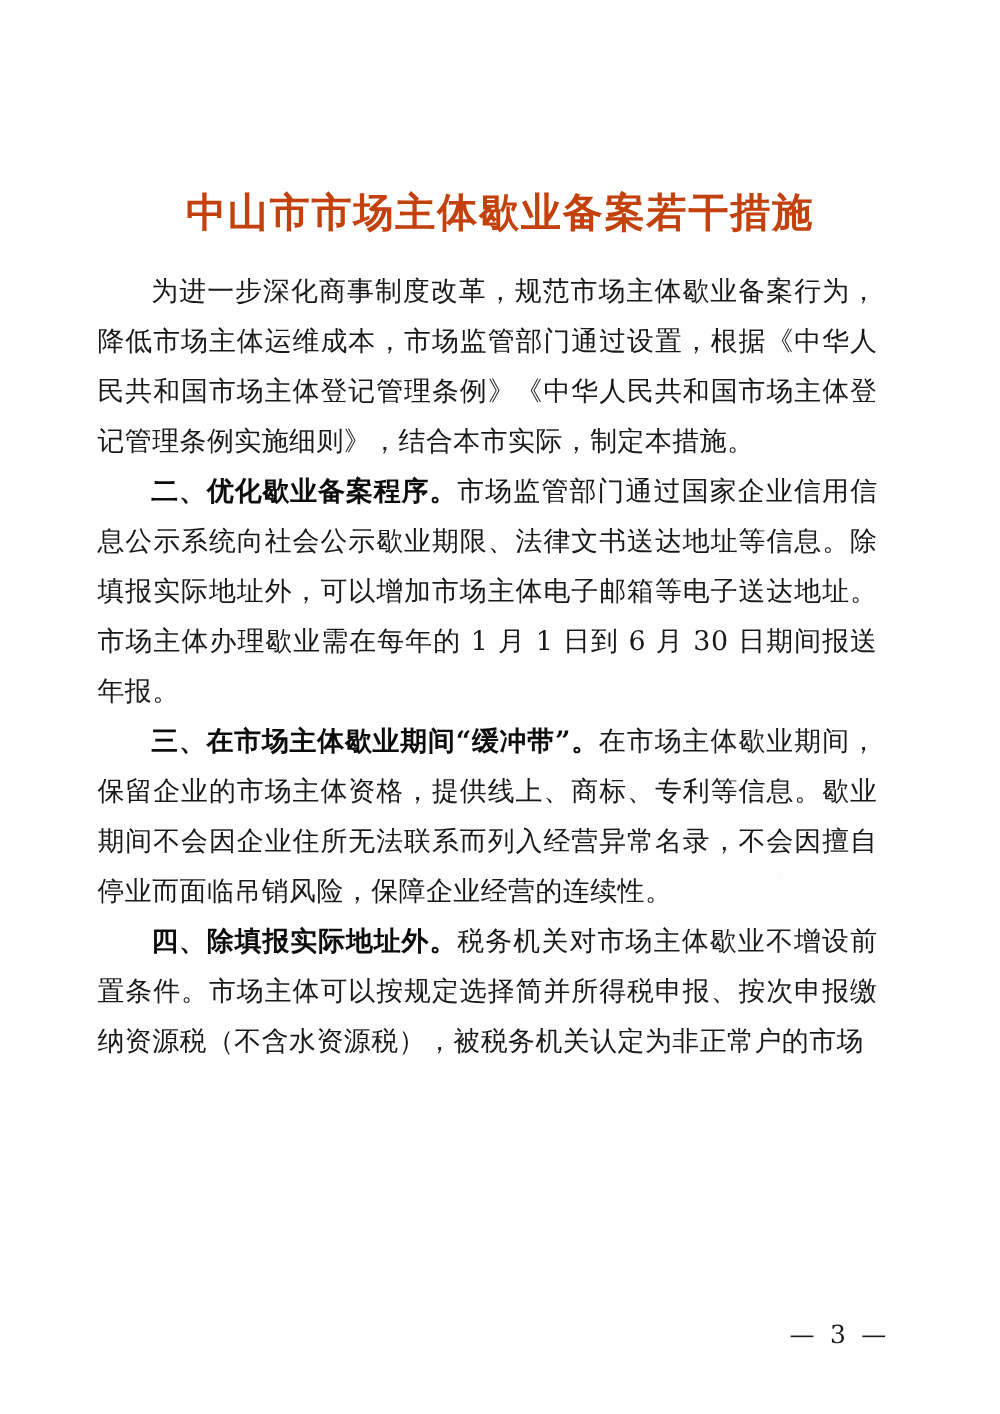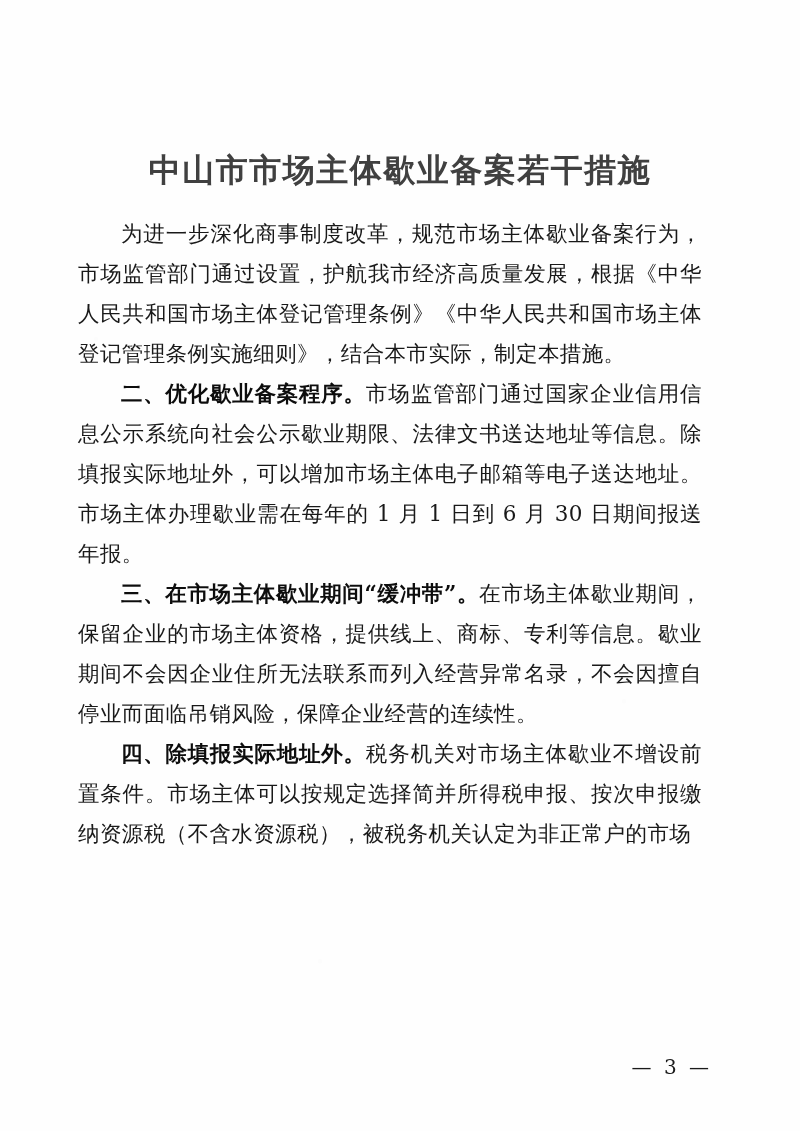--- a/index.html
+++ b/index.html
@@ -41,21 +41,21 @@
   .doc-title {
     position: absolute;
     left: 0;
     right: 0;
     top: 128px;
     text-align: center;
     font-size: 32px;
     line-height: 42px;
     font-weight: 700;
     letter-spacing: 1.5px;
-    color: #404040;
+    color: #c2410c;
     white-space: nowrap;
   }
 
   
   .body-col {
     position: absolute;
     left: 78px;
     top: 214px;
     width: 624px;
     font-size: 21.5px;
@@ -94,21 +94,21 @@
 </head>
 <body>
 
 <div class="page">
   <div class="scan-tint"></div>
 
   <h1 class="doc-title">中山市市场主体歇业备案若干措施</h1>
 
   <div class="body-col">
 
-    <p class="para"><span>为进一步深化商事制度改革，规范市场主体歇业备案行为，市场监管部门通过设置，护航我市经济高质量发展，根据《中华人民共和国市场主体登记管理条例》《中华人民共和国市场主体登记管理条例实施细则》，结合本市实际，制定本措施。</span></p>
+    <p class="para"><span>为进一步深化商事制度改革，规范市场主体歇业备案行为，降低市场主体运维成本，市场监管部门通过设置，根据《中华人民共和国市场主体登记管理条例》《中华人民共和国市场主体登记管理条例实施细则》，结合本市实际，制定本措施。</span></p>
 
 
     <p class="para"><span class="lead">二、优化歇业备案程序。</span><span>市场监管部门通过国家企业信用信息公示系统向社会公示歇业期限、法律文书送达地址等信息。除填报实际地址外，可以增加市场主体电子邮箱等电子送达地址。市场主体办理歇业需在每年的 1 月 1 日到 6 月 30 日期间报送年报。</span></p>
 
     <p class="para"><span class="lead">三、在市场主体歇业期间“缓冲带”。</span><span>在市场主体歇业期间，保留企业的市场主体资格，提供线上、商标、专利等信息。歇业期间不会因企业住所无法联系而列入经营异常名录，不会因擅自停业而面临吊销风险，保障企业经营的连续性。</span></p>
 
     <p class="para"><span class="lead">四、除填报实际地址外。</span><span>税务机关对市场主体歇业不增设前置条件。市场主体可以按规定选择简并所得税申报、按次申报缴纳资源税（不含水资源税），被税务机关认定为非正常户的市场</span></p>
 
   </div>
 

